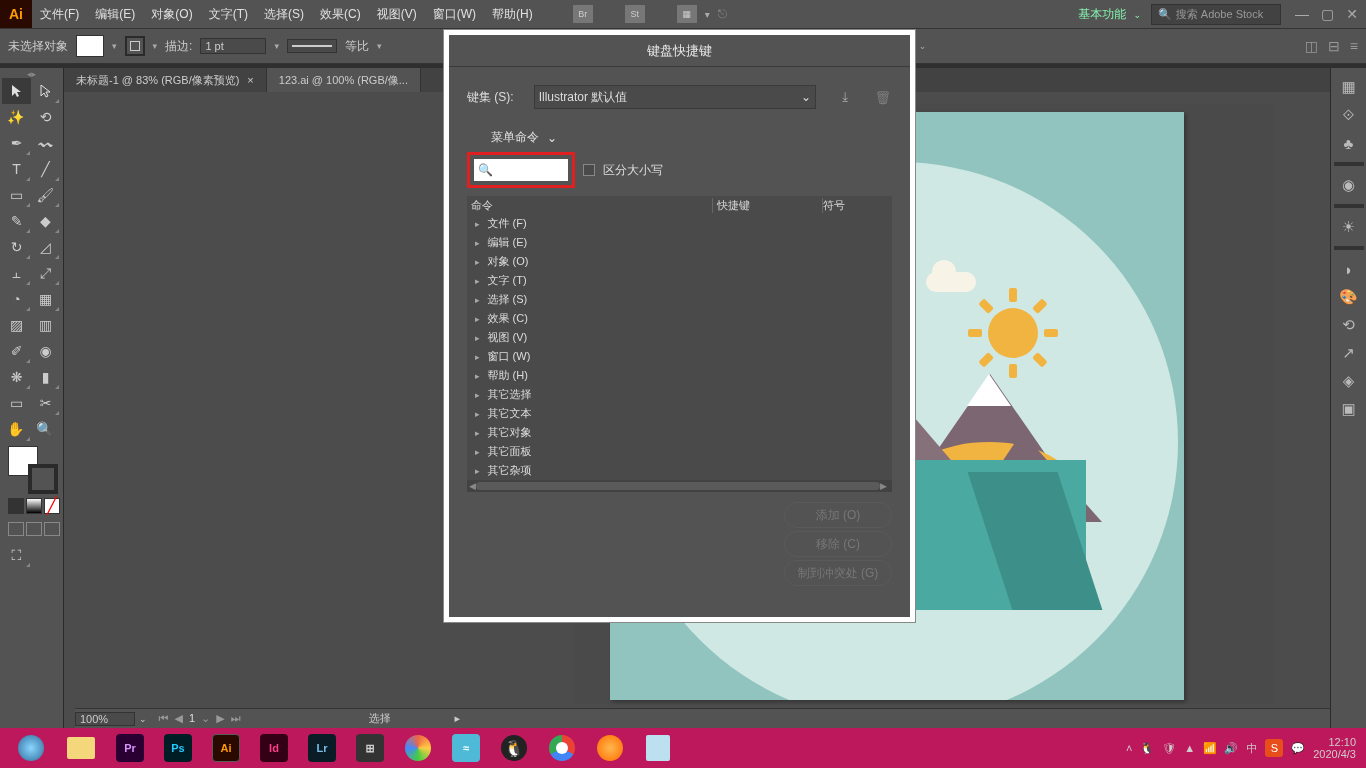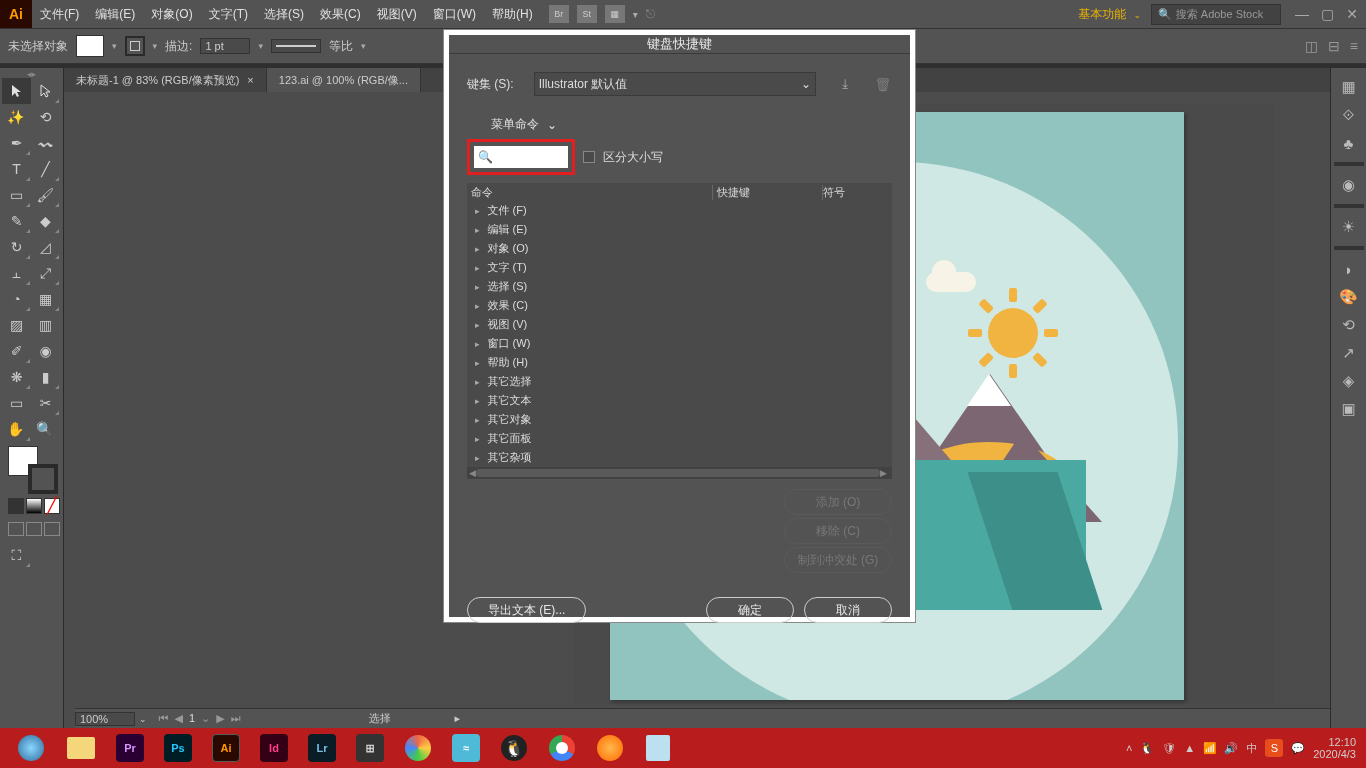--- a/index.html
+++ b/index.html
@@ -3,33 +3,33 @@
 <meta charset="utf-8">
 <style>
 * { margin: 0; padding: 0; box-sizing: border-box; font-family: "Microsoft YaHei", sans-serif; -webkit-font-smoothing: antialiased; }
 body { width: 1366px; height: 768px; background: #4c4c4c; overflow: hidden; position: relative; }
 
 
 .menubar { height: 28px; background: #535353; display: flex; align-items: center; font-size: 12px; color: #e0e0e0; }
 .app-icon { width: 32px; height: 28px; background: #2a0a00; display: flex; align-items: center; justify-content: center; color: #ff9a00; font-weight: bold; font-size: 14px; }
 .menu-item { padding: 0 8px; cursor: pointer; }
 .menu-icons { display: flex; gap: 8px; margin-left: 8px; align-items: center; }
-.menu-icon-box { width: 20px; height: 18px; background: #777; display: flex; align-items: center; justify-content: center; font-size: 9px; color: #ccc; }
+.menu-icon-box { width: 20px; height: 18px; background: #777; display: flex; align-items: center; justify-content: center; font-size: 9px; color: #ccc; margin-left: 24px; }
 .menu-right { margin-left: auto; display: flex; align-items: center; gap: 6px; padding-right: 8px; }
-.workspace-select { background: #535353; color: #eab308; border: none; font-size: 12px; padding: 2px 4px; }
+.workspace-select { background: #535353; color: #86efac; border: none; font-size: 12px; padding: 2px 4px; }
 .search-stock { background: #424242; border: 1px solid #333; color: #999; font-size: 11px; padding: 2px 6px; width: 130px; display: flex; align-items: center; gap: 4px; }
 .win-controls { display: flex; gap: 12px; color: #aaa; font-size: 14px; margin-left: 8px; }
 
 
 .controlbar { height: 36px; background: #535353; border-top: 1px solid #333; border-bottom: 1px solid #333; display: flex; align-items: center; padding: 0 8px; font-size: 12px; color: #ccc; gap: 8px; }
 .no-select { font-size: 12px; }
 .fill-swatch { width: 28px; height: 22px; background: white; border: 1px solid #333; }
 .stroke-sw { width: 20px; height: 20px; border: 2px solid #2a2a2a; display: flex; align-items: center; justify-content: center; }
 .stroke-sw-inner { width: 10px; height: 10px; border: 1px solid #ccc; }
-.pt-input { width: 50px; background: #4a4a4a; color: #ccc; border: 1px solid #333; padding: 1px 4px; font-size: 11px; }
+.pt-input { width: 66px; background: #4a4a4a; color: #ccc; border: 1px solid #333; padding: 1px 4px; font-size: 11px; }
 .stroke-prev { width: 50px; height: 14px; background: #4a4a4a; border: 1px solid #333; display: flex; align-items: center; justify-content: center; }
 .stroke-line { width: 40px; height: 2px; background: #ccc; }
 .ctrl-right { margin-left: auto; display: flex; gap: 10px; color: #999; font-size: 14px; }
 
 
 .top-divider { height: 4px; background: #2f2f2f; }
 
 
 .workspace { display: flex; height: 660px; }
 
@@ -111,21 +111,21 @@
 .tree-hscroll { height: 12px; background: #424242; display: flex; align-items: center; padding: 0 2px; }
 .hscroll-bar { height: 8px; width: 96%; background: #5a5a5a; border-radius: 4px; }
 .right-btns { display: flex; flex-direction: column; align-items: flex-end; gap: 3px; margin-top: 10px; }
 .rb { width: 108px; height: 26px; border: 1px solid #5a5a5a; border-radius: 13px; color: #777; display: flex; align-items: center; justify-content: center; font-size: 12px; }
 .dlg-footer { display: flex; padding: 14px 18px 22px 18px; align-items: center; }
 .btn { height: 26px; border: 1px solid #ccc; border-radius: 14px; background: transparent; color: #e8e8e8; padding: 0 20px; font-size: 12px; cursor: pointer; display: flex; align-items: center; justify-content: center; }
 .btn-sm { width: 88px; }
 .footer-right { margin-left: auto; display: flex; gap: 10px; }
 
 
-.taskbar { position: absolute; left: 0; right: 0; bottom: 0; height: 40px; background: #b91c1c; display: flex; align-items: center; padding: 12px 6px; }
+.taskbar { position: absolute; left: 0; right: 0; bottom: 0; height: 40px; background: #be185d; display: flex; align-items: center; padding: 12px 6px; }
 .tb-icon { width: 50px; height: 35px; display: flex; align-items: center; justify-content: center; font-size: 20px; }
 .tb-app { width: 48px; height: 36px; display: flex; align-items: center; justify-content: center; }
 .tb-app-box { width: 28px; height: 28px; display: flex; align-items: center; justify-content: center; font-size: 11px; font-weight: bold; border-radius: 4px; }
 .pr { background: #2a0033; color: #d993ff; }
 .ps { background: #001d26; color: #26c9ff; }
 .ai { background: #2a0a00; color: #ff9a00; border: 1px solid #5a5a5a; }
 .id { background: #330016; color: #ff3e8b; }
 .lr { background: #0a1d26; color: #78bde8; }
 .gen { background: #333; color: #ccc; }
 .tb-right { margin-left: auto; display: flex; align-items: center; gap: 8px; color: #ccc; font-size: 11px; }
@@ -457,27 +457,20 @@
         <span style="color:#888;font-size:9px;">◀</span>
         <div class="hscroll-bar"></div>
         <span style="color:#888;font-size:9px;">▶</span>
       </div>
       <div class="right-btns">
         <div class="rb">添加 (O)</div>
         <div class="rb">移除 (C)</div>
         <div class="rb">制到冲突处 (G)</div>
       </div>
     </div>
-    <div class="dlg-footer">
-      <button class="btn">导出文本 (E)...</button>
-      <div class="footer-right">
-        <button class="btn btn-sm">确定</button>
-        <button class="btn btn-sm">取消</button>
-      </div>
-    </div>
   </div>
 </div>
 
 <div class="taskbar">
   <div class="tb-icon">
       <div style="width:26px;height:26px;border-radius:50%;background:radial-gradient(#8ad6ff,#2d6b9a);"></div>
     </div>
   <div class="tb-icon">
       <div style="width:28px;height:22px;background:#f4d77a;border-radius:2px;"></div>
     </div>

